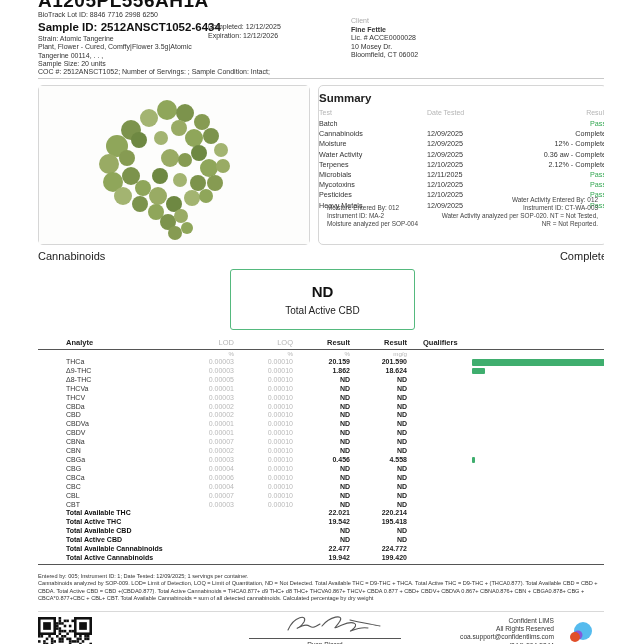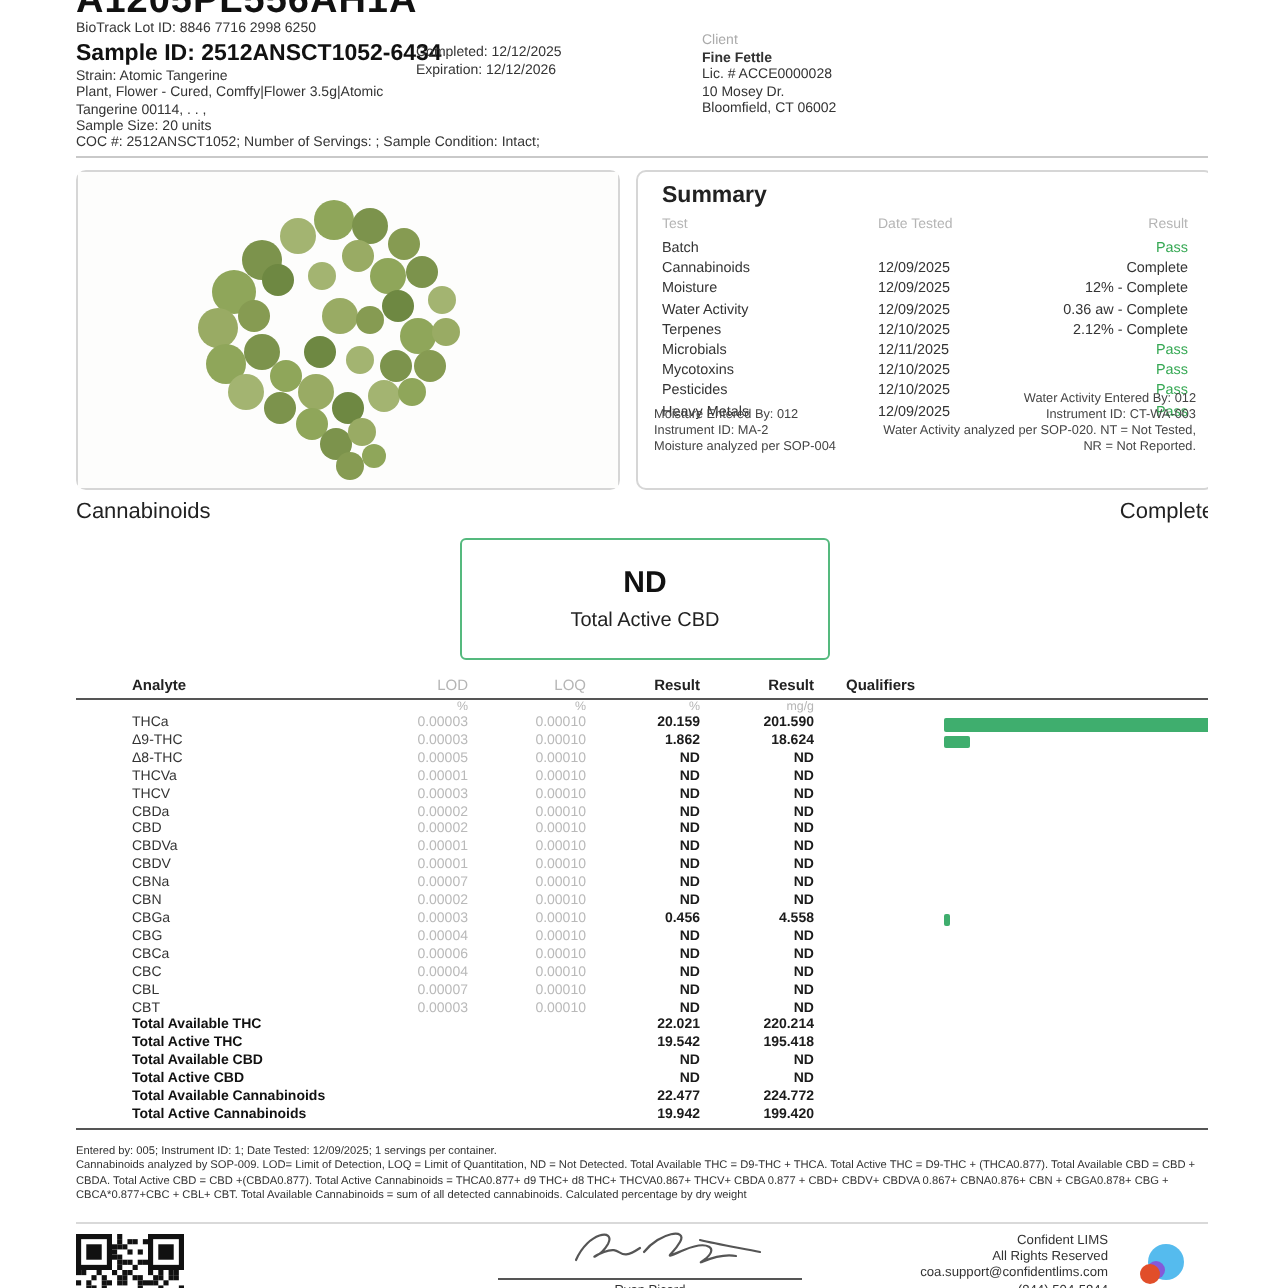--- a/index.html
+++ b/index.html
@@ -8,21 +8,21 @@
   .abs{position:absolute;}
   
   .doc-title{position:absolute;top:-10px;left:38px;font-size:19px;font-weight:bold;letter-spacing:.5px;color:#111;}
   .small7{font-size:7px;line-height:8.5px;color:#333;}
   .gray{color:#aaa;}
   .sample-id{font-size:11.5px;font-weight:bold;color:#111;}
   .hr{position:absolute;left:38px;width:569px;border-top:1px solid #c9c9c9;}
   
   .panel{position:absolute;top:85px;height:160px;border:1px solid #d6d6d6;border-radius:5px;background:#fff;box-sizing:border-box;}
   #photo-panel{left:38px;width:272px;}
-  #summary-panel{left:318px;width:289px;padding:6px 12px;}
+  #summary-panel{left:318px;width:289px;padding:6px 0;}
   .summary-title{font-size:11.5px;font-weight:bold;color:#222;}
   .shead{position:relative;height:10px;margin-top:5px;font-size:7px;color:#b5b5b5;}
   .srow{position:relative;height:10.2px;font-size:7.2px;color:#333;}
   .s-test{position:absolute;left:0;}
   .s-date{position:absolute;left:108px;}
   .s-res{position:absolute;right:0;text-align:right;}
   .pass{color:#35A853;}
   .notes{position:absolute;bottom:6px;left:8px;right:8px;font-size:6.4px;line-height:8px;color:#444;}
   .notes-left{position:absolute;left:0;bottom:10px;width:120px;}
   .notes-right{position:absolute;right:0;bottom:10px;width:160px;text-align:right;}

